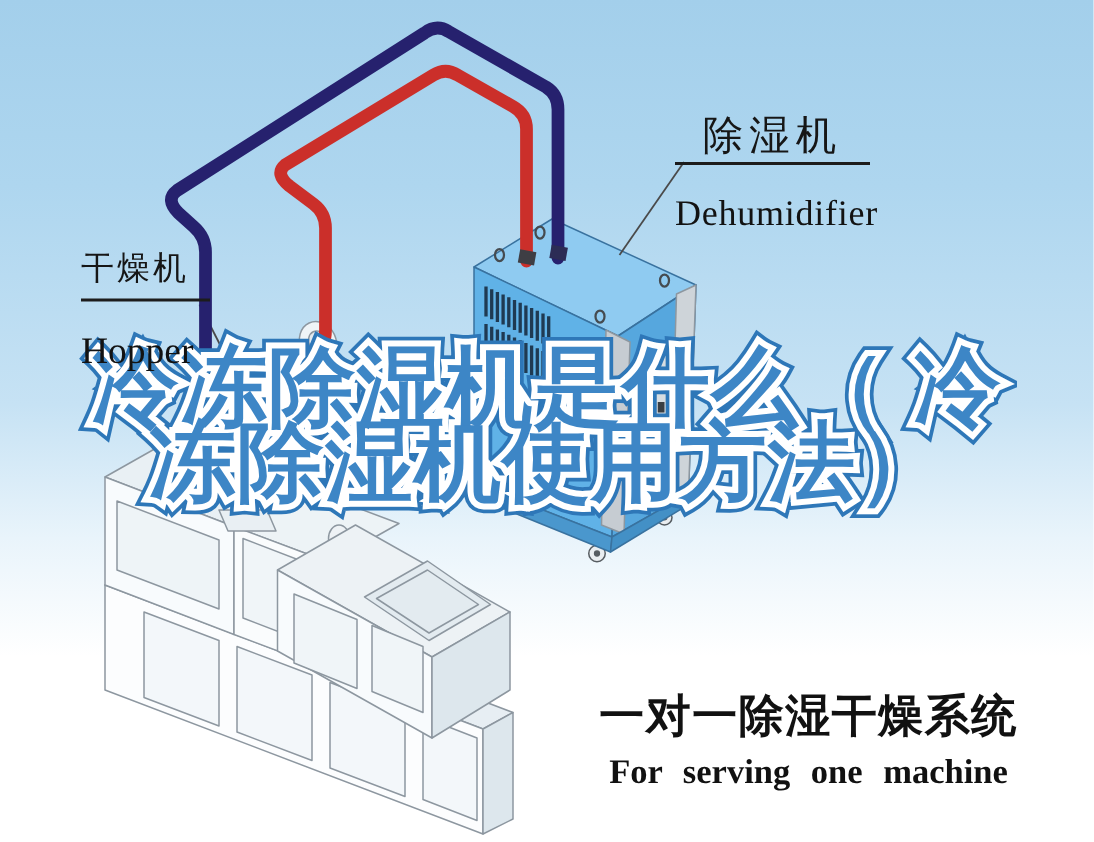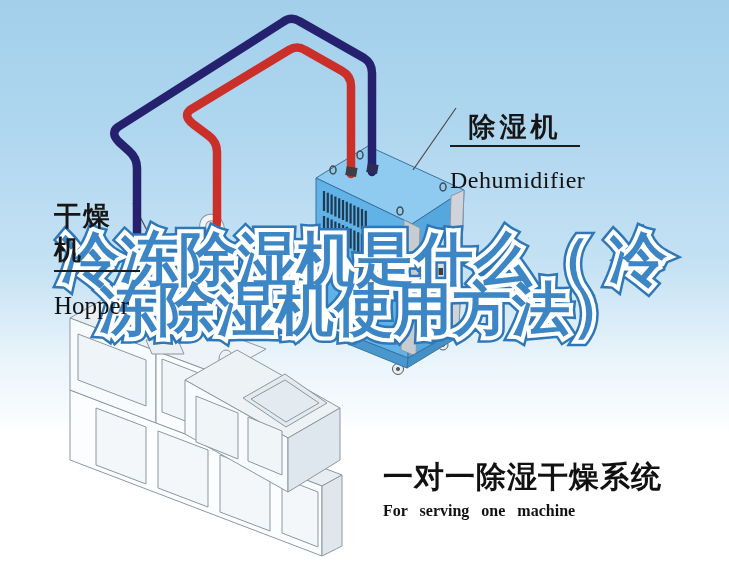--- a/index.html
+++ b/index.html
@@ -13,32 +13,32 @@
   .sticker{
     position:absolute;left:0;right:0;top:234px;text-align:center;
     font-family:Liberation Sans, sans-serif;font-weight:900;
     font-size:58px;line-height:50px;letter-spacing:1px;white-space:nowrap;
   }
   .s-outer{-webkit-text-stroke:13px #2e77b8;color:#2e77b8;}
   .s-mid{-webkit-text-stroke:8px #ffffff;color:#ffffff;}
   .s-top{color:#3d86c6;}
   
   .callout{position:absolute;}
-  .lbl-zh{font-family:"Liberation Sans","DejaVu Sans",sans-serif;font-weight:700;color:#161616;margin-top:37px;}
+  .lbl-zh{font-family:"Liberation Sans","DejaVu Sans",sans-serif;font-weight:400;color:#161616;}
   .lbl-en{font-family:"Liberation Serif","DejaVu Serif",serif;color:#121212;}
   #hopper-callout{left:54px;top:162px;width:86px;}
-  #hopper-callout .lbl-zh{font-size:27px;line-height:34px;letter-spacing:2px;border-bottom:2px solid #1c1c1c;padding-bottom:3px;}
+  #hopper-callout .lbl-zh{font-size:22px;line-height:34px;letter-spacing:2px;border-bottom:2px solid #1c1c1c;padding-bottom:3px;}
   #hopper-callout .lbl-en{font-size:25px;margin-top:20px;}
   #dehu-callout{left:450px;top:75px;width:130px;text-align:center;}
   #dehu-callout .lbl-zh{font-size:27px;line-height:31px;letter-spacing:4px;border-bottom:2px solid #1c1c1c;padding-bottom:2px;}
   #dehu-callout .lbl-en{font-size:24px;margin-top:20px;letter-spacing:0.5px;}
   
-  #caption{position:absolute;left:383px;top:457px;width:312px;text-align:left;}
+  #caption{position:absolute;left:383px;top:457px;width:312px;text-align:center;}
   #caption .cap-zh{font-family:"Liberation Sans","DejaVu Sans",sans-serif;font-weight:900;font-size:30px;color:#111;letter-spacing:1px;}
-  #caption .cap-en{font-family:"Liberation Serif","DejaVu Serif",serif;font-weight:700;font-size:16px;color:#111;margin-top:4px;word-spacing:8px;}
+  #caption .cap-en{font-family:"Liberation Serif","DejaVu Serif",serif;font-weight:700;font-size:23px;color:#111;margin-top:4px;word-spacing:8px;}
 </style>
 </head>
 <body>
 
 <div id="stage">
 
   <svg id="art" width="729" height="561" viewBox="0 0 729 561">
 
     <g stroke="#8d97a0" stroke-width="1" stroke-linejoin="round" fill="none">
 

